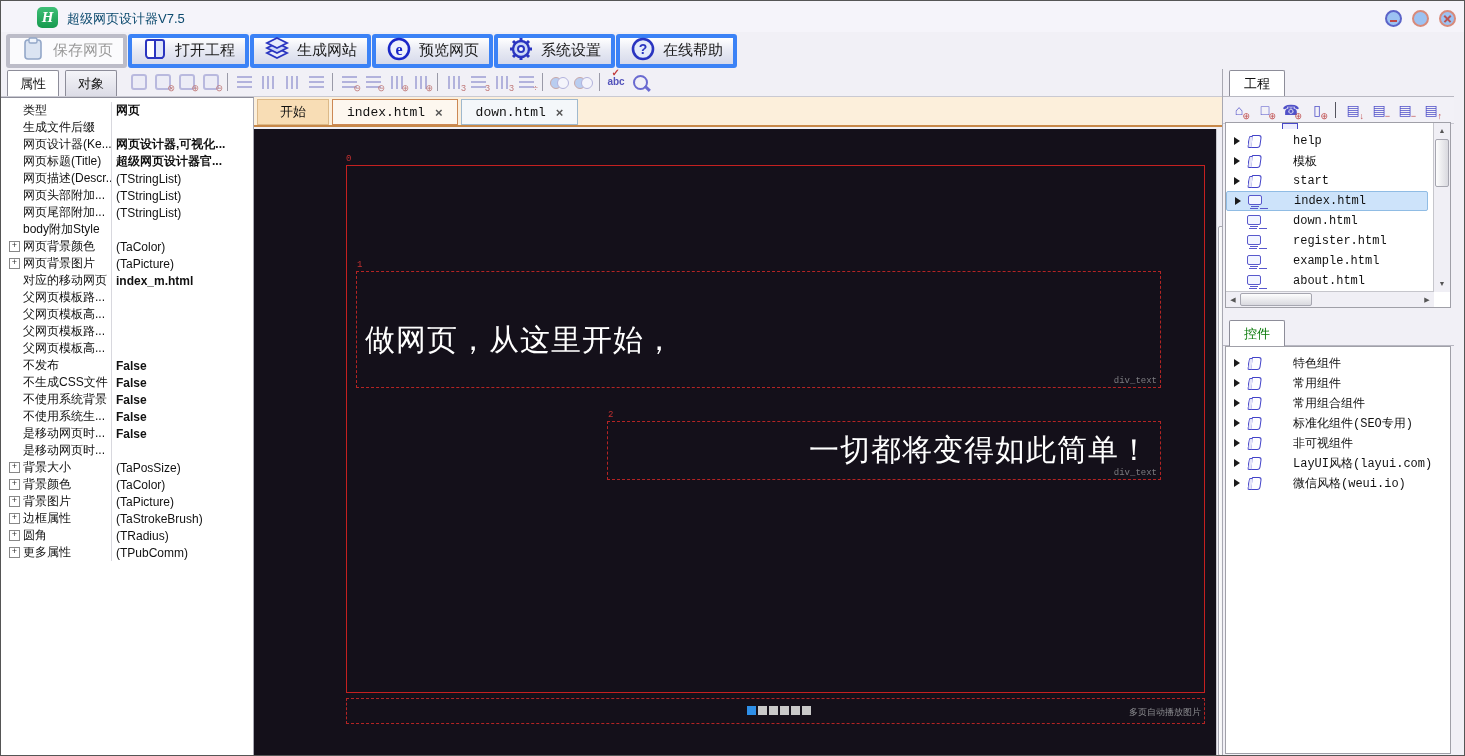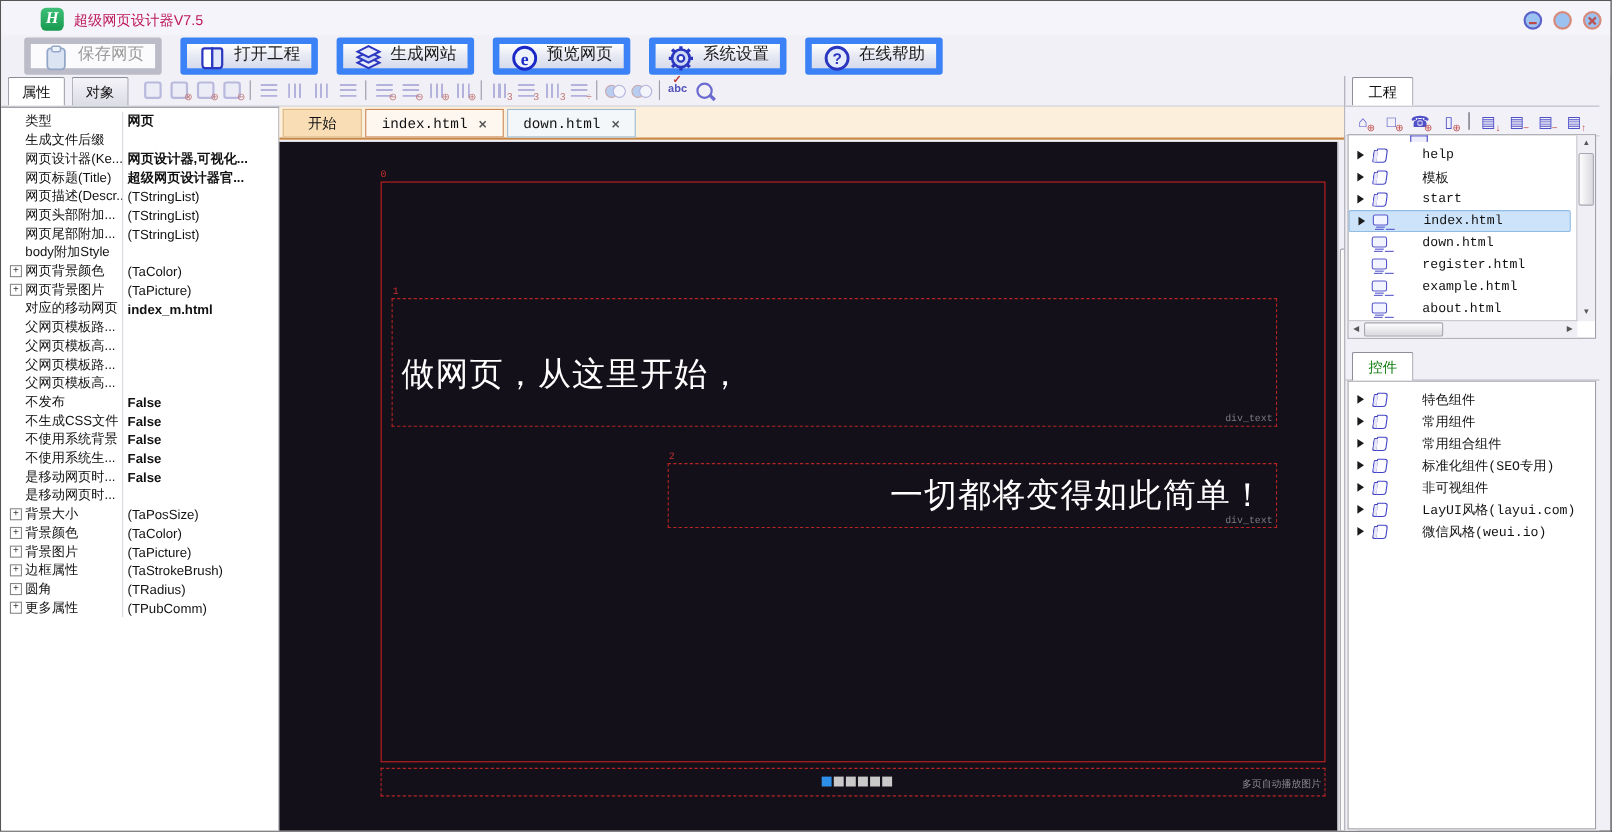--- a/index.html
+++ b/index.html
@@ -6,38 +6,38 @@
   .app{position:relative;width:1465px;height:756px;background:#f1f0f6;
        font-family:"Liberation Sans",sans-serif;font-size:12px;color:#111;
        overflow:hidden;border:1px solid #555;box-sizing:border-box;}
   .mono{font-family:"Liberation Mono",monospace;}
 
   
   .titlebar{position:absolute;left:0;top:0;width:100%;height:32px;background:#f5f4fa;}
   .logo{position:absolute;left:36px;top:6px;width:21px;height:21px;border-radius:5px;
         background:linear-gradient(180deg,#3fbf77,#169a4e);color:#fff;text-align:center;
         line-height:21px;font-family:"Liberation Serif",serif;font-style:italic;font-weight:bold;font-size:15px;}
-  .apptitle{position:absolute;left:66px;top:9px;font-size:13px;color:#be185d;}
+  .apptitle{position:absolute;left:66px;top:9px;font-size:13px;color:#0c4a6e;}
   .winbtns{position:absolute;right:8px;top:9px;display:flex;gap:10px;}
   .winbtn{width:17px;height:17px;border-radius:50%;background:#9cc2f2;box-sizing:border-box;
           position:relative;cursor:pointer;}
   .winbtn.min{border:2px solid #5b63c8;}
   .winbtn.min::after{content:'';position:absolute;left:3px;top:8px;width:7px;height:2px;background:#c04848;}
   .winbtn.max{border:2px solid #d88a7a;}
   .winbtn.close{border:2px solid #d88a7a;}
   .winbtn.close::before,.winbtn.close::after{content:'';position:absolute;left:2px;top:5.5px;width:9px;height:1.8px;background:#b85454;}
   .winbtn.close::before{transform:rotate(45deg);}
   .winbtn.close::after{transform:rotate(-45deg);}
 
   
   .maintb{position:absolute;left:0;top:31px;width:100%;height:37px;background:#f1f0f6;
           display:flex;align-items:center;padding-left:5px;box-sizing:border-box;}
-  .bigbtn{height:34px;min-width:110px;display:flex;gap:7px;padding:0 10px;
-          background:linear-gradient(180deg,#ffffff,#e9ebf4 45%,#d6daeb);border:6px solid #3b82f6;
-          border-radius:3px;margin-right:1px;font-size:15px;color:#1a1a1a;cursor:pointer;box-sizing:border-box;margin-left:16px;}
+  .bigbtn{height:34px;min-width:110px;display:flex;align-items:center;gap:7px;padding:0 10px;
+          background:linear-gradient(180deg,#ffffff,#e9ebf4 45%,#d6daeb);border:4px solid #3b82f6;
+          border-radius:3px;margin-right:1px;font-size:15px;color:#1a1a1a;cursor:pointer;box-sizing:border-box;}
   .bigbtn.disabled{background:#fbfbfd;color:#9a9a9a;border-color:#bcbcc8;}
   .bigbtn svg{width:26px;height:26px;flex:0 0 auto;}
 
   
   .midrow{position:absolute;left:0;top:68px;width:1233px;height:28px;background:#f1f0f6;
           border-bottom:1px solid #c9c9d2;box-sizing:border-box;display:flex;align-items:flex-end;}
   .ptab{height:25px;line-height:25px;padding:0 12px;font-size:13px;margin-left:6px;
         border:1px solid #8d8d99;border-bottom:none;border-radius:2px 2px 0 0;cursor:pointer;
         background:linear-gradient(180deg,#f4f4f8,#dcdce6);}
   .ptab.active{background:#fff;position:relative;z-index:2;}

